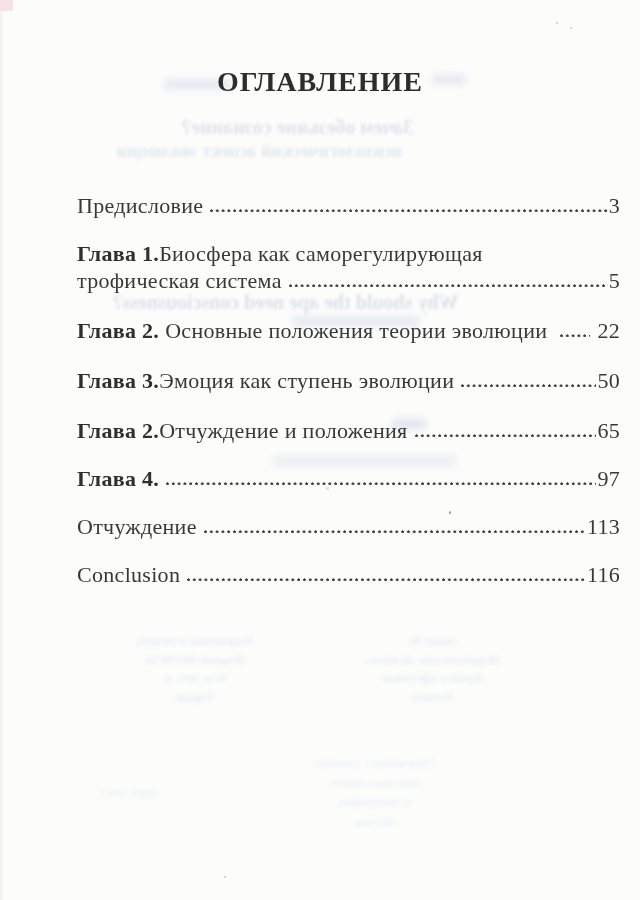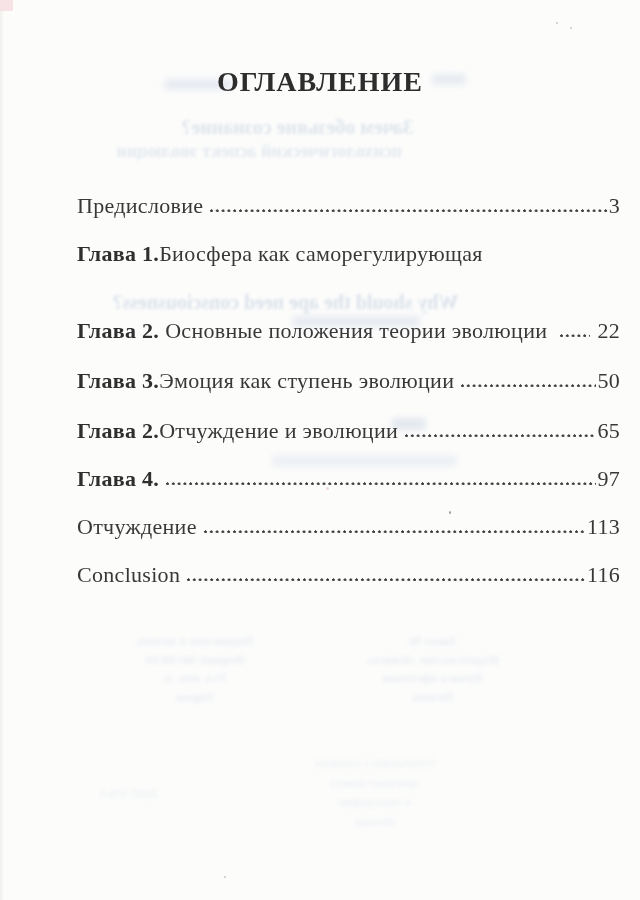--- a/index.html
+++ b/index.html
@@ -106,38 +106,43 @@
   <div class="toc-row" style="top:193px;">
     <span>Предисловие</span>
     <span class="leader"></span>
     <span class="pg">3</span>
   </div>
 
   <div class="toc-row" style="top:241px;">
     <b>Глава 1.</b>
       <span> Биосфера как саморегулирующая</span>
   </div>
+  <div class="toc-row" style="top:268px;">
+    <span>трофическая система</span>
+    <span class="leader"></span>
+    <span class="pg">5</span>
+  </div>
 
   <div class="toc-row" style="top:318px;gap:6px;">
     <b>Глава 2.</b>
       <span> Основные положения теории эволюции</span>
     <span class="leader"></span>
     <span class="pg">22</span>
   </div>
 
   <div class="toc-row" style="top:368px;">
     <b>Глава 3.</b>
       <span> Эмоция как ступень эволюции</span>
     <span class="leader"></span>
     <span class="pg">50</span>
   </div>
 
   <div class="toc-row" style="top:418px;">
     <b>Глава 2.</b>
-      <span> Отчуждение и эволюции</span>
+      <span> Отчуждение и положения</span>
     <span class="leader"></span>
     <span class="pg">65</span>
   </div>
 
   <div class="toc-row" style="top:466px;">
     <b>Глава 4.</b>
     <span class="leader"></span>
     <span class="pg">97</span>
   </div>
 

